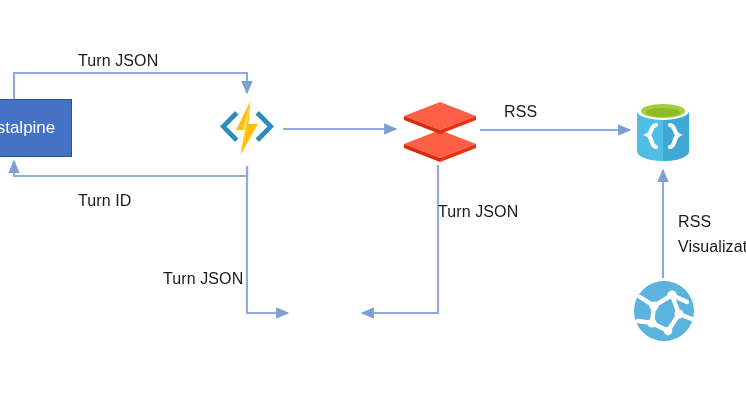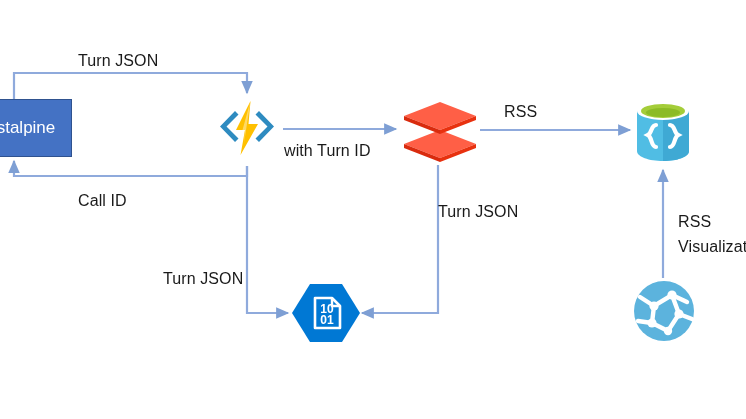--- a/index.html
+++ b/index.html
@@ -129,30 +129,20 @@
 
       <ellipse cx="29" cy="13" rx="26" ry="9" fill="#ffffff"></ellipse>
       <ellipse cx="29" cy="13" rx="22" ry="7" fill="#a4cd39"></ellipse>
       <ellipse cx="29" cy="14.5" rx="17" ry="4.5" fill="#8cbb26"></ellipse>
 
       <path d="M22,27 C17,27 18,35 14,37 C18,39 17,49 22,49" fill="none" stroke="#ffffff" stroke-width="4.2" stroke-linecap="round"></path>
       <path d="M36,27 C41,27 40,35 44,37 C40,39 41,49 36,49" fill="none" stroke="#ffffff" stroke-width="4.2" stroke-linecap="round"></path>
     </svg>
   </div>
 
-  <div class="node" style="left:290px; top:282px; width:72px; height:62px;">
-    <svg width="72" height="62" viewBox="0 0 72 62" xmlns="http://www.w3.org/2000/svg">
-      <polygon points="20,2 52,2 70,31 52,60 20,60 2,31" fill="#0078d4"></polygon>
-
-      <path d="M25,16 L42,16 L50,24 L50,46 L25,46 z" fill="none" stroke="#ffffff" stroke-width="2.6" stroke-linejoin="round"></path>
-      <path d="M42,16 L42,24 L50,24" fill="none" stroke="#ffffff" stroke-width="2.4"></path>
-      <text x="37" y="31" fill="#ffffff" font-size="12" font-family="'Liberation Sans', sans-serif" font-weight="bold" text-anchor="middle">10</text>
-      <text x="37" y="42" fill="#ffffff" font-size="12" font-family="'Liberation Sans', sans-serif" font-weight="bold" text-anchor="middle">01</text>
-    </svg>
-  </div>
 
   <div class="node" style="left:632px; top:279px; width:64px; height:64px;">
     <svg width="64" height="64" viewBox="0 0 64 64" xmlns="http://www.w3.org/2000/svg">
       <circle cx="32" cy="32" r="30" fill="#5cb3dd"></circle>
 
       <g fill="none" stroke="#ffffff" stroke-width="4.4" stroke-linecap="round">
         <path d="M8,18 L22,27 L40,16 L55,23"></path>
         <path d="M22,27 L20,44 L36,52"></path>
         <path d="M40,16 L47,35 L36,52"></path>
         <path d="M47,35 L60,40"></path>
@@ -163,24 +153,23 @@
         <circle cx="40" cy="16" r="4.6"></circle>
         <circle cx="20" cy="44" r="4.6"></circle>
         <circle cx="47" cy="35" r="4.6"></circle>
         <circle cx="36" cy="52" r="4.2"></circle>
       </g>
     </svg>
   </div>
 
   <div class="label" style="left:78px; top:50px;">Turn JSON</div>
 
-  <div class="label" style="left:78px; top:190px;">Call ID</div>
+  <div class="label" style="left:78px; top:190px;">Turn ID</div>
 
 
-  <div class="label" style="left:284px; top:140px;">with Turn ID</div>
 
   <div class="label" style="left:504px; top:101px;">RSS</div>
 
   <div class="label" style="left:438px; top:201px;">Turn JSON</div>
 
   <div class="label" style="left:163px; top:268px;">Turn JSON</div>
 
   <div class="label" style="left:678px; top:211px;">RSS</div>
 
   <div class="label" style="left:678px; top:236px;">Visualizati</div>

